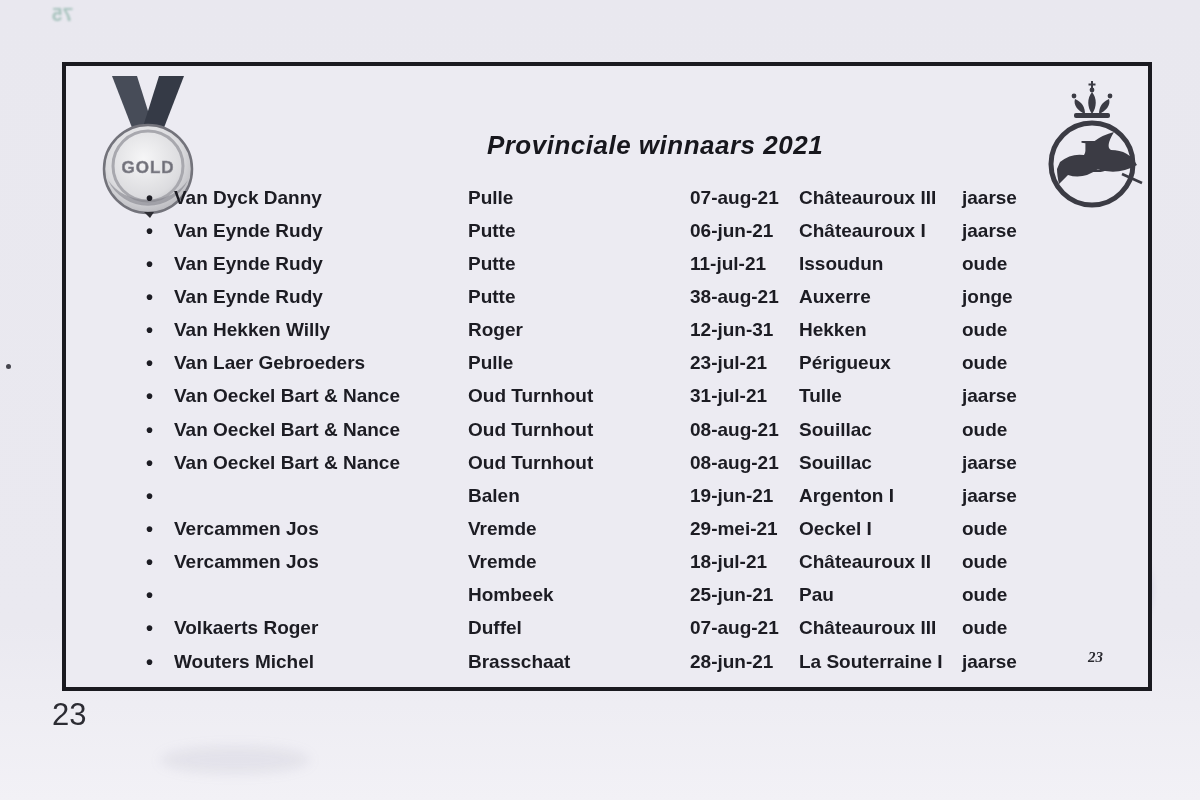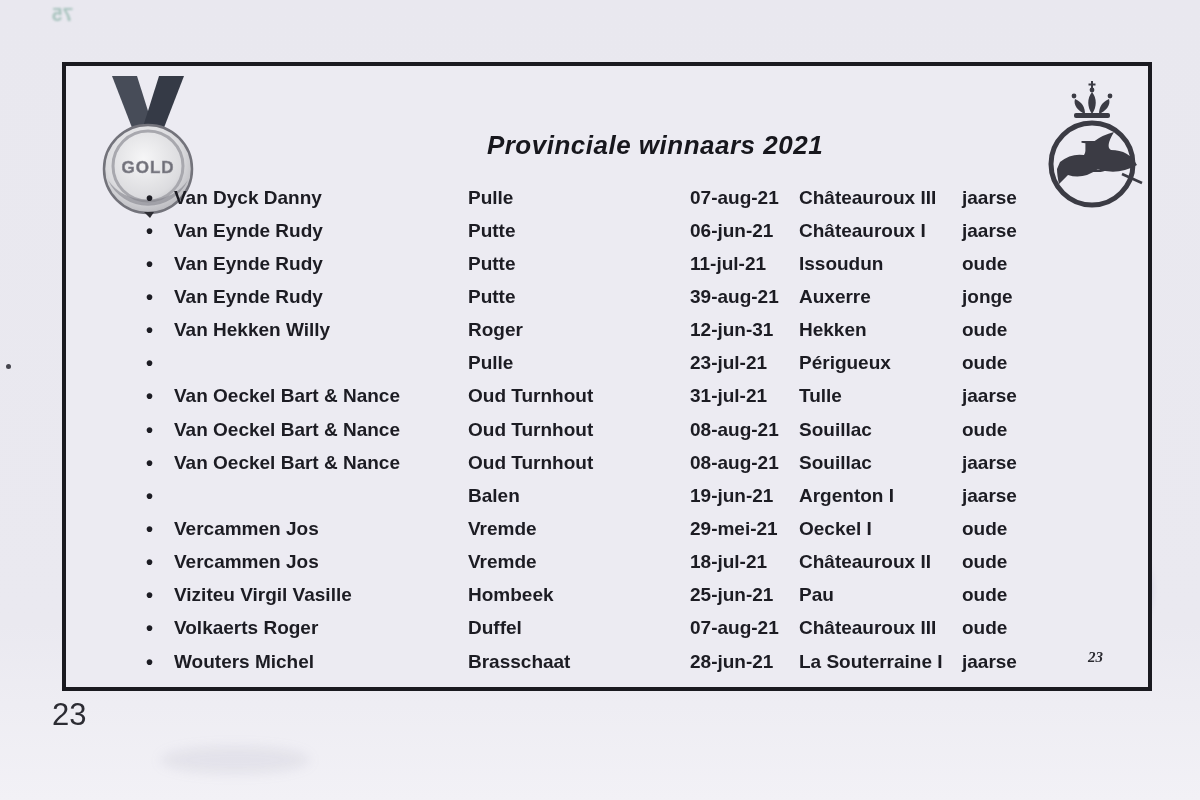--- a/index.html
+++ b/index.html
@@ -149,34 +149,35 @@
         <span class="c-name">Van Eynde Rudy</span>
         <span class="c-town">Putte</span>
         <span class="c-date">11-jul-21</span>
         <span class="c-race">Issoudun</span>
         <span class="c-age">oude</span>
       </div>
       <div class="row">
         <span class="bullet">•</span>
         <span class="c-name">Van Eynde Rudy</span>
         <span class="c-town">Putte</span>
-        <span class="c-date">39-aug-21</span>
+        <span class="c-date">38-aug-21</span>
         <span class="c-race">Auxerre</span>
         <span class="c-age">jonge</span>
       </div>
       <div class="row">
         <span class="bullet">•</span>
         <span class="c-name">Van Hekken Willy</span>
         <span class="c-town">Roger</span>
         <span class="c-date">12-jun-31</span>
         <span class="c-race">Hekken</span>
         <span class="c-age">oude</span>
       </div>
       <div class="row">
         <span class="bullet">•</span>
+        <span class="c-name">Van Laer Gebroeders</span>
         <span class="c-town">Pulle</span>
         <span class="c-date">23-jul-21</span>
         <span class="c-race">Périgueux</span>
         <span class="c-age">oude</span>
       </div>
       <div class="row">
         <span class="bullet">•</span>
         <span class="c-name">Van Oeckel Bart &amp; Nance</span>
         <span class="c-town">Oud Turnhout</span>
         <span class="c-date">31-jul-21</span>
@@ -217,21 +218,20 @@
       <div class="row">
         <span class="bullet">•</span>
         <span class="c-name">Vercammen Jos</span>
         <span class="c-town">Vremde</span>
         <span class="c-date">18-jul-21</span>
         <span class="c-race">Châteauroux II</span>
         <span class="c-age">oude</span>
       </div>
       <div class="row">
         <span class="bullet">•</span>
-        <span class="c-name">Viziteu Virgil Vasille</span>
         <span class="c-town">Hombeek</span>
         <span class="c-date">25-jun-21</span>
         <span class="c-race">Pau</span>
         <span class="c-age">oude</span>
       </div>
       <div class="row">
         <span class="bullet">•</span>
         <span class="c-name">Volkaerts Roger</span>
         <span class="c-town">Duffel</span>
         <span class="c-date">07-aug-21</span>

